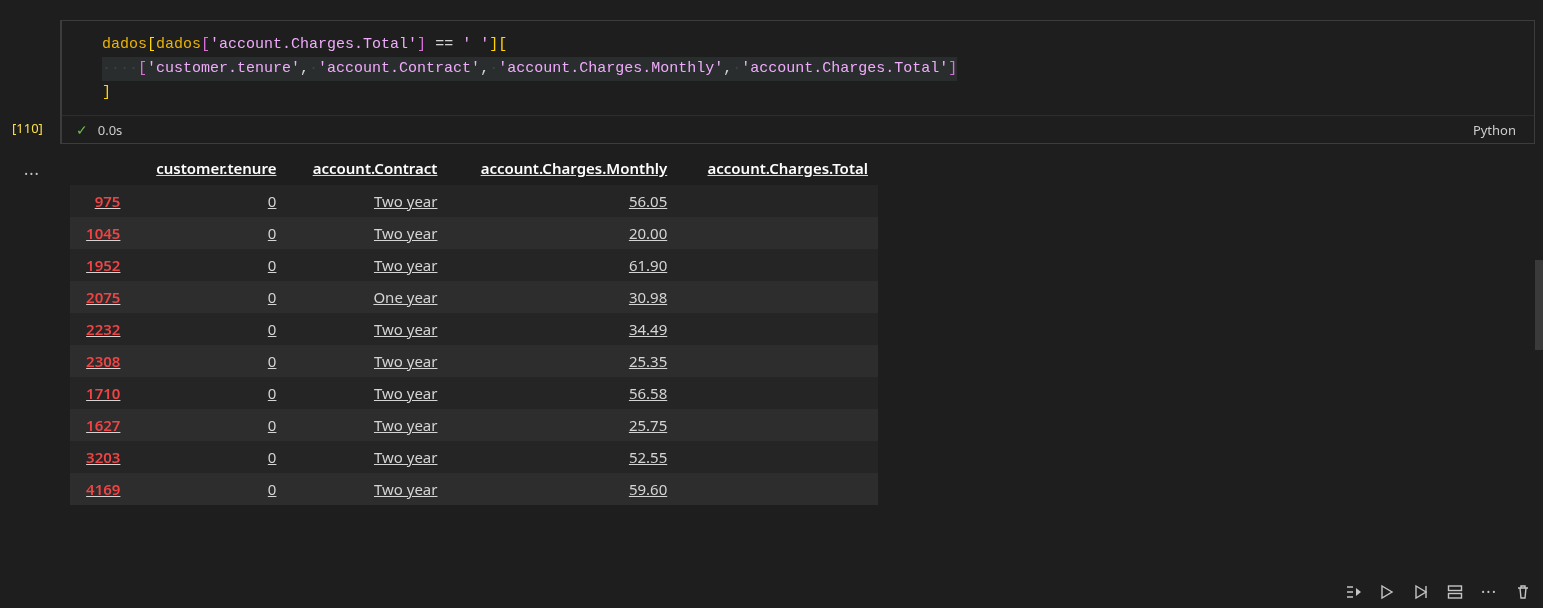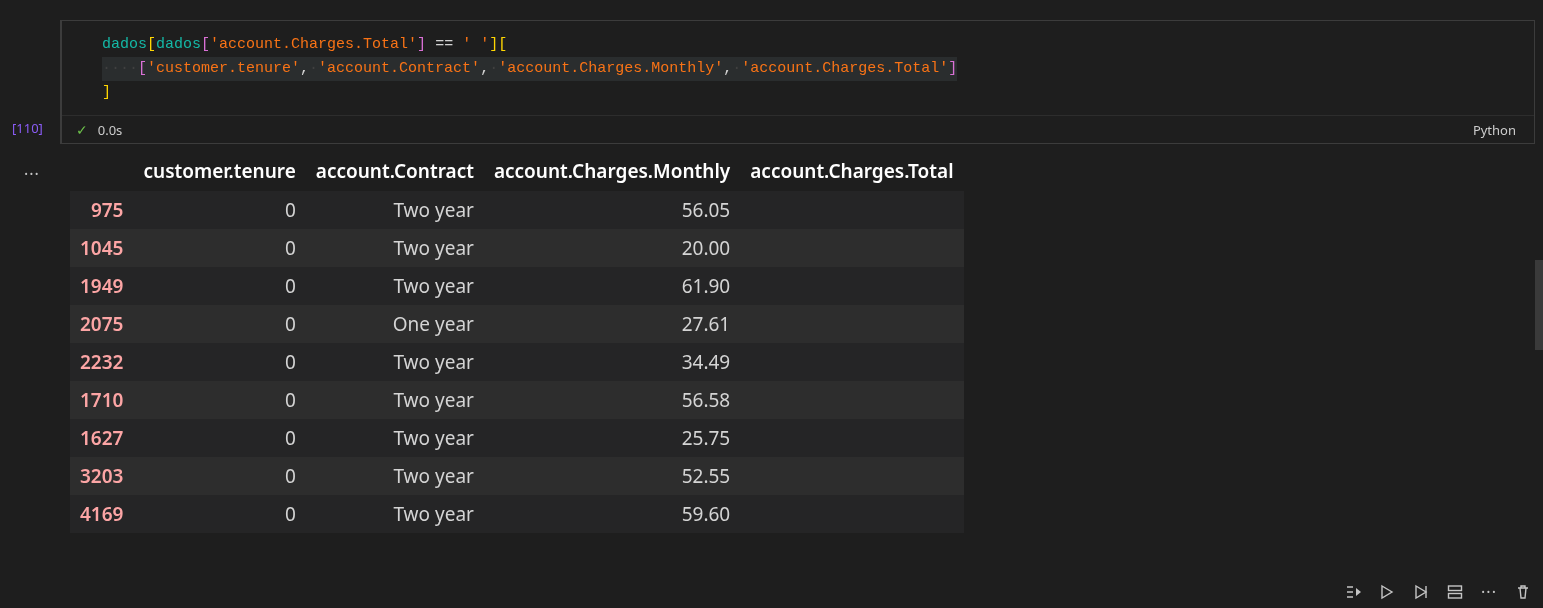--- a/index.html
+++ b/index.html
@@ -26,21 +26,21 @@
     padding: 12px 20px 10px 40px;
     font-family: Consolas, "Courier New", monospace;
     font-size: 15px;
     line-height: 1.6;
     white-space: pre;
   }
   .exec-count {
     position: absolute;
     left: -50px;
     top: 98px;
-    color: #8b5cf6;
+    color: #fde047;
     font-size: 13px;
   }
   .status-row {
     display: flex;
     align-items: center;
     padding: 4px 10px 4px 10px;
     border-top: 1px solid #2d2d2d;
     font-size: 13px;
     color: #cccccc;
   }
@@ -50,22 +50,22 @@
     margin-left: 4px;
     font-size: 14px;
   }
   .lang {
     margin-left: auto;
     padding-right: 8px;
     color: #cccccc;
     text-align: right;
   }
   
-  .tk-var { color: #14b8a6; }
-  .tk-str { color: #f97316; }
+  .tk-var { color: #eab308; }
+  .tk-str { color: #f0abfc; }
   .tk-brkt-y { color: #ffd602; }
   .tk-brkt-p { color: #da70d6; }
   .tk-op { color: #d4d4d4; }
   .tk-punct { color: #d4d4d4; }
   .ws-dot { color: #404040; }
   .hl-line { background: #2a2d2e; display:inline-block; }
 
   
   .ellipsis-gutter {
     position: absolute;
@@ -76,39 +76,40 @@
     letter-spacing: 1px;
   }
   .output {
     margin-left: 70px;
     margin-top: 8px;
     width: 808px;
   }
   table {
     border-collapse: collapse;
     width: 100%;
-    font-size: 19px;
+    font-size: 15px;
+    text-decoration: underline;
   }
   thead th {
     background: #1e1e1e;
     color: #ffffff;
     font-weight: 600;
     text-align: right;
     padding: 6px 10px;
     border-bottom: 1px solid #1e1e1e;
   }
   thead th:first-child { text-align: right; }
   tbody td {
     text-align: right;
     padding: 6px 10px;
     color: #d4d4d4;
   }
   tbody tr:nth-child(odd) { background: #252526; }
   tbody tr:nth-child(even) { background: #2d2d2d; }
-  tbody td.idx { font-weight: 600; color: #fca5a5; text-align: right; }
+  tbody td.idx { font-weight: 600; color: #ef4444; text-align: right; }
 
   
   .bottom-bar {
     position: absolute;
     right: 10px;
     bottom: 6px;
     display: flex;
     gap: 14px;
     align-items: center;
     color: #c5c5c5;
@@ -170,38 +171,45 @@
           <td></td>
         </tr>
         <tr>
           <td class="idx">1045</td>
           <td>0</td>
           <td>Two year</td>
           <td>20.00</td>
           <td></td>
         </tr>
         <tr>
-          <td class="idx">1949</td>
+          <td class="idx">1952</td>
           <td>0</td>
           <td>Two year</td>
           <td>61.90</td>
           <td></td>
         </tr>
         <tr>
           <td class="idx">2075</td>
           <td>0</td>
           <td>One year</td>
-          <td>27.61</td>
+          <td>30.98</td>
           <td></td>
         </tr>
         <tr>
           <td class="idx">2232</td>
           <td>0</td>
           <td>Two year</td>
           <td>34.49</td>
+          <td></td>
+        </tr>
+        <tr>
+          <td class="idx">2308</td>
+          <td>0</td>
+          <td>Two year</td>
+          <td>25.35</td>
           <td></td>
         </tr>
         <tr>
           <td class="idx">1710</td>
           <td>0</td>
           <td>Two year</td>
           <td>56.58</td>
           <td></td>
         </tr>
         <tr>

